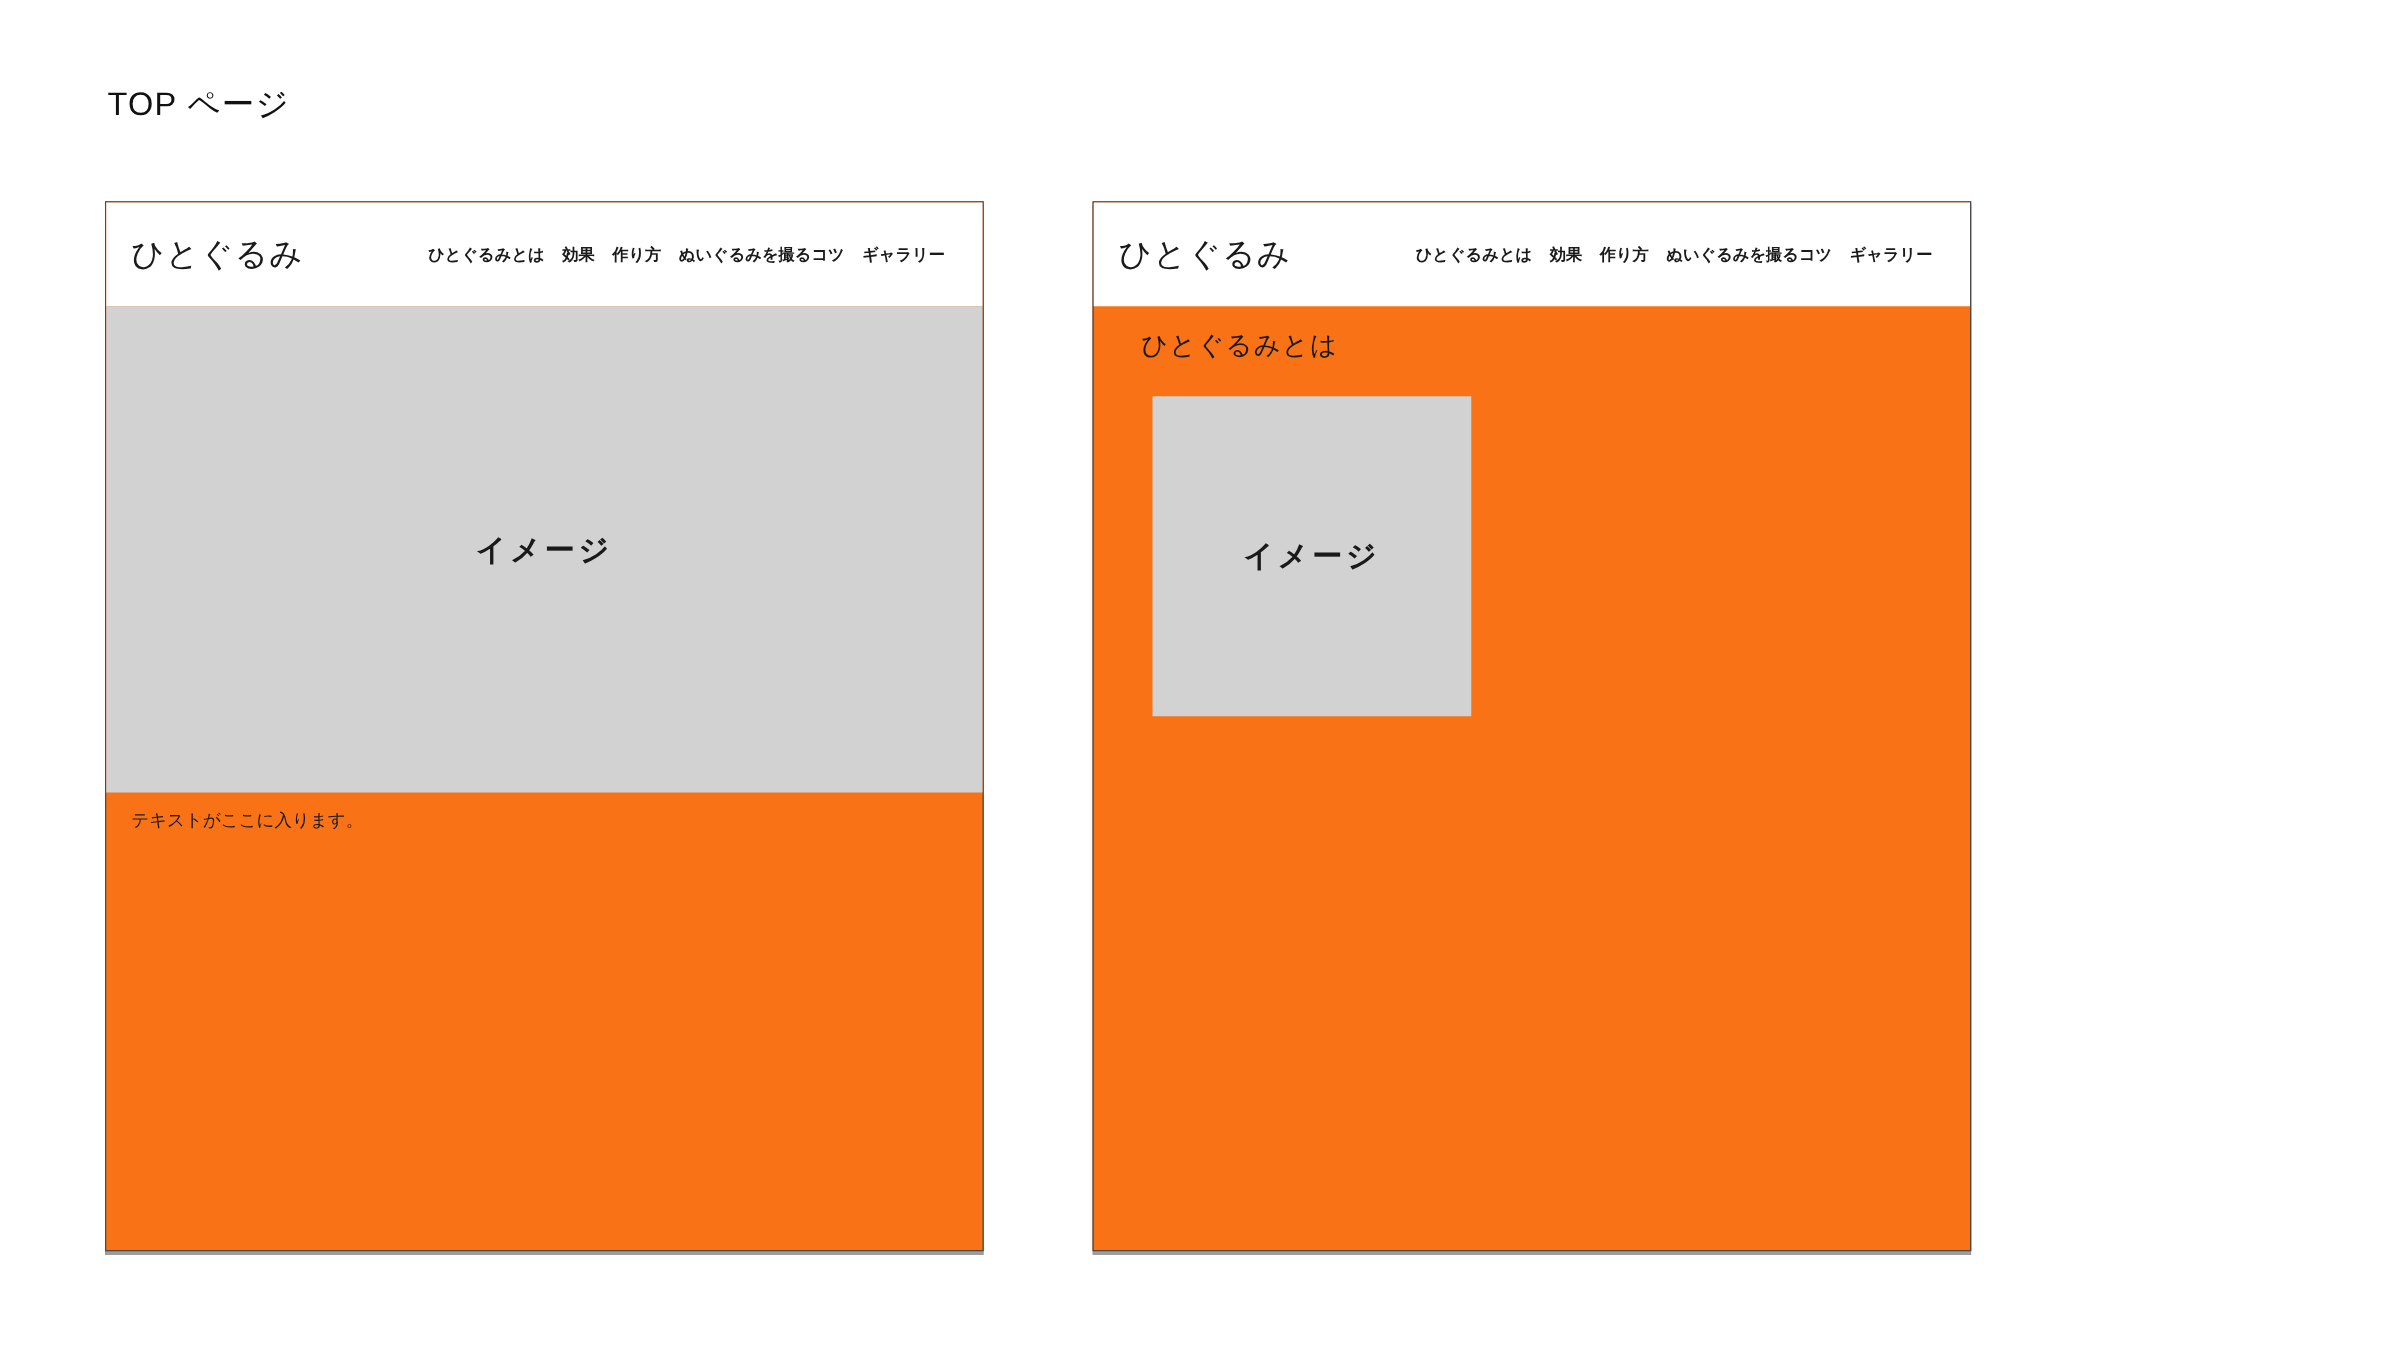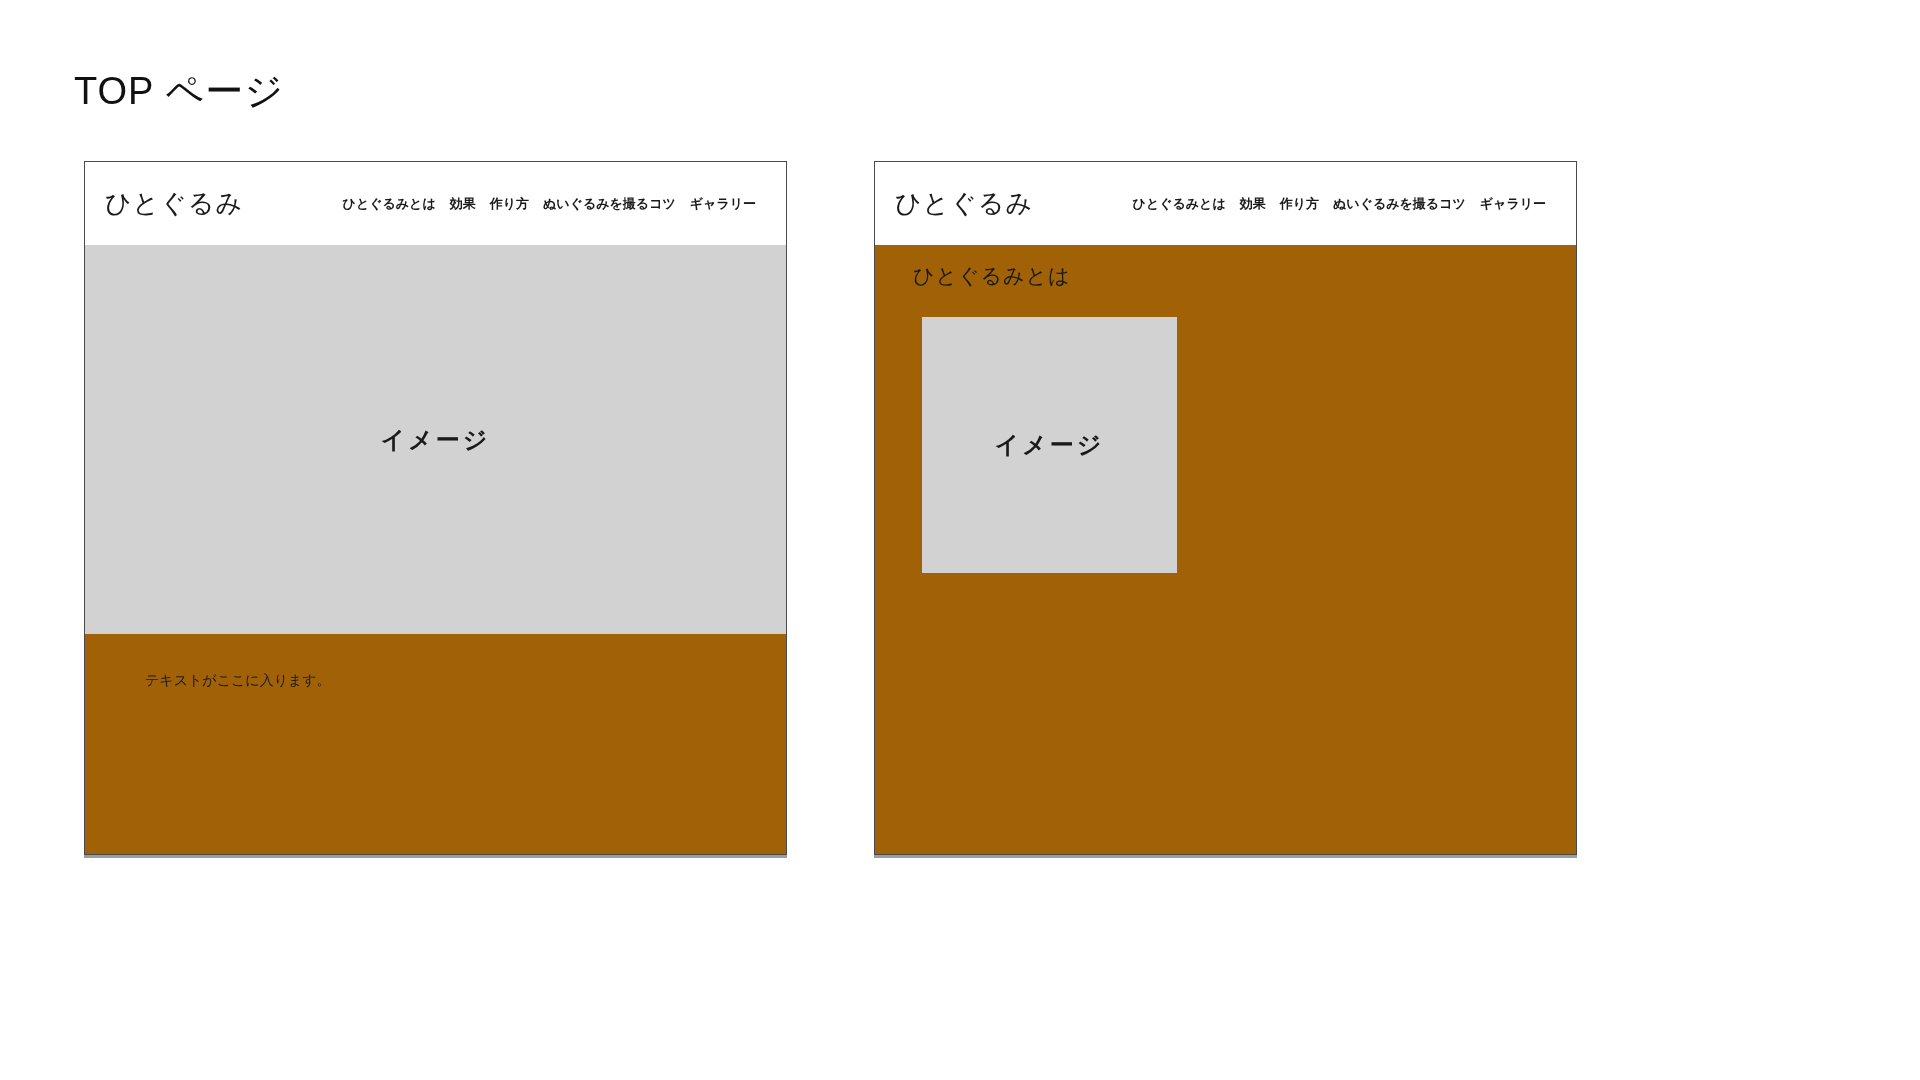--- a/index.html
+++ b/index.html
@@ -7,33 +7,33 @@
     width: 1920px; height: 1080px;
     background: #ffffff;
     overflow: hidden;
     font-family: "Liberation Sans", "DejaVu Sans", sans-serif;
     color: #1a1a1a;
   }
   .canvas { position: relative; width: 1920px; height: 1080px; }
 
   .doc-title {
     position: absolute;
-    left: 74px; top: 66px;
-    font-size: 38px;
+    left: 86px; top: 66px;
+    font-size: 26px;
     font-weight: 400;
     letter-spacing: 1px;
     color: #111111;
   }
 
   
   .frame {
     position: absolute;
     top: 161px;
-    width: 703px; height: 694px;
-    background: #a16207;
+    width: 703px; height: 840px;
+    background: #f97316;
     border: 1px solid #4a4a4a;
     box-shadow: 0 3px 0 #9d9d9d;
   }
   .frame.left  { left: 84px; }
   .frame.right { left: 874px; }
 
   .site-header {
     position: absolute;
     top: 0; left: 0; right: 0;
     height: 83px;
@@ -72,24 +72,23 @@
   }
   .placeholder-label {
     font-size: 24px;
     font-weight: 700;
     letter-spacing: 3px;
     color: #1a1a1a;
   }
 
   .lead-text {
     position: absolute;
-    left: 20px; top: 508px;
+    left: 20px; top: 484px;
     font-size: 14px;
     line-height: 20px;
-    margin-left: 40px;
   }
 
   .section-heading {
     position: absolute;
     left: 38px; top: 100px;
     font-size: 21px;
     font-weight: 400;
     letter-spacing: 1px;
   }
 

